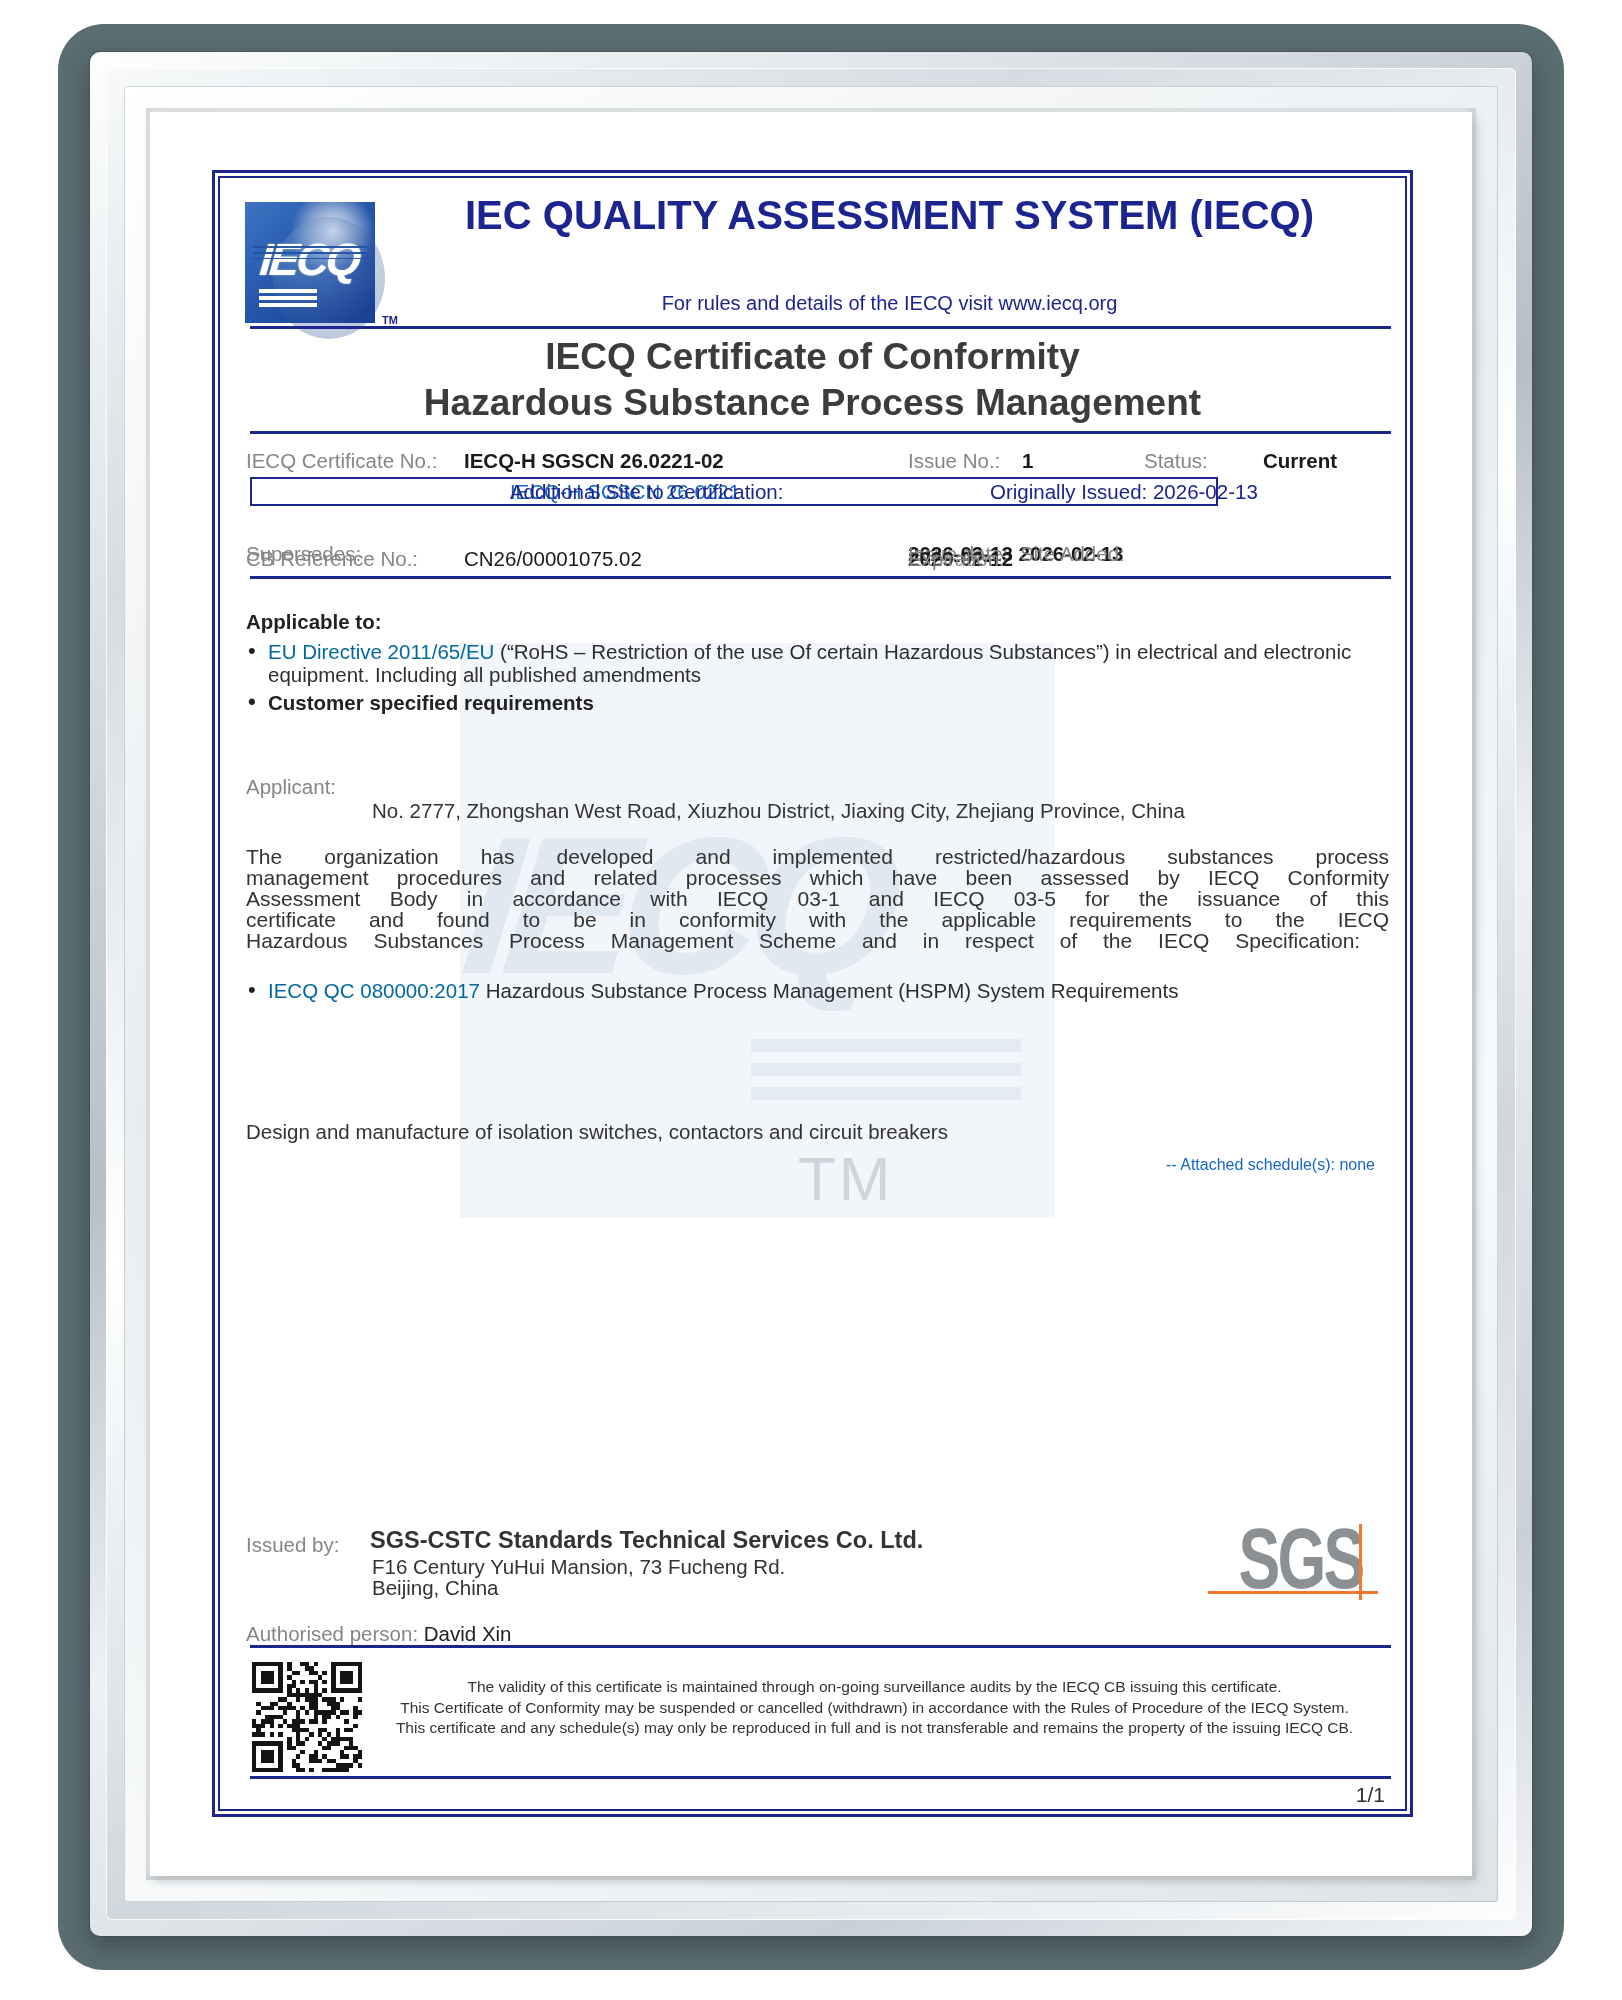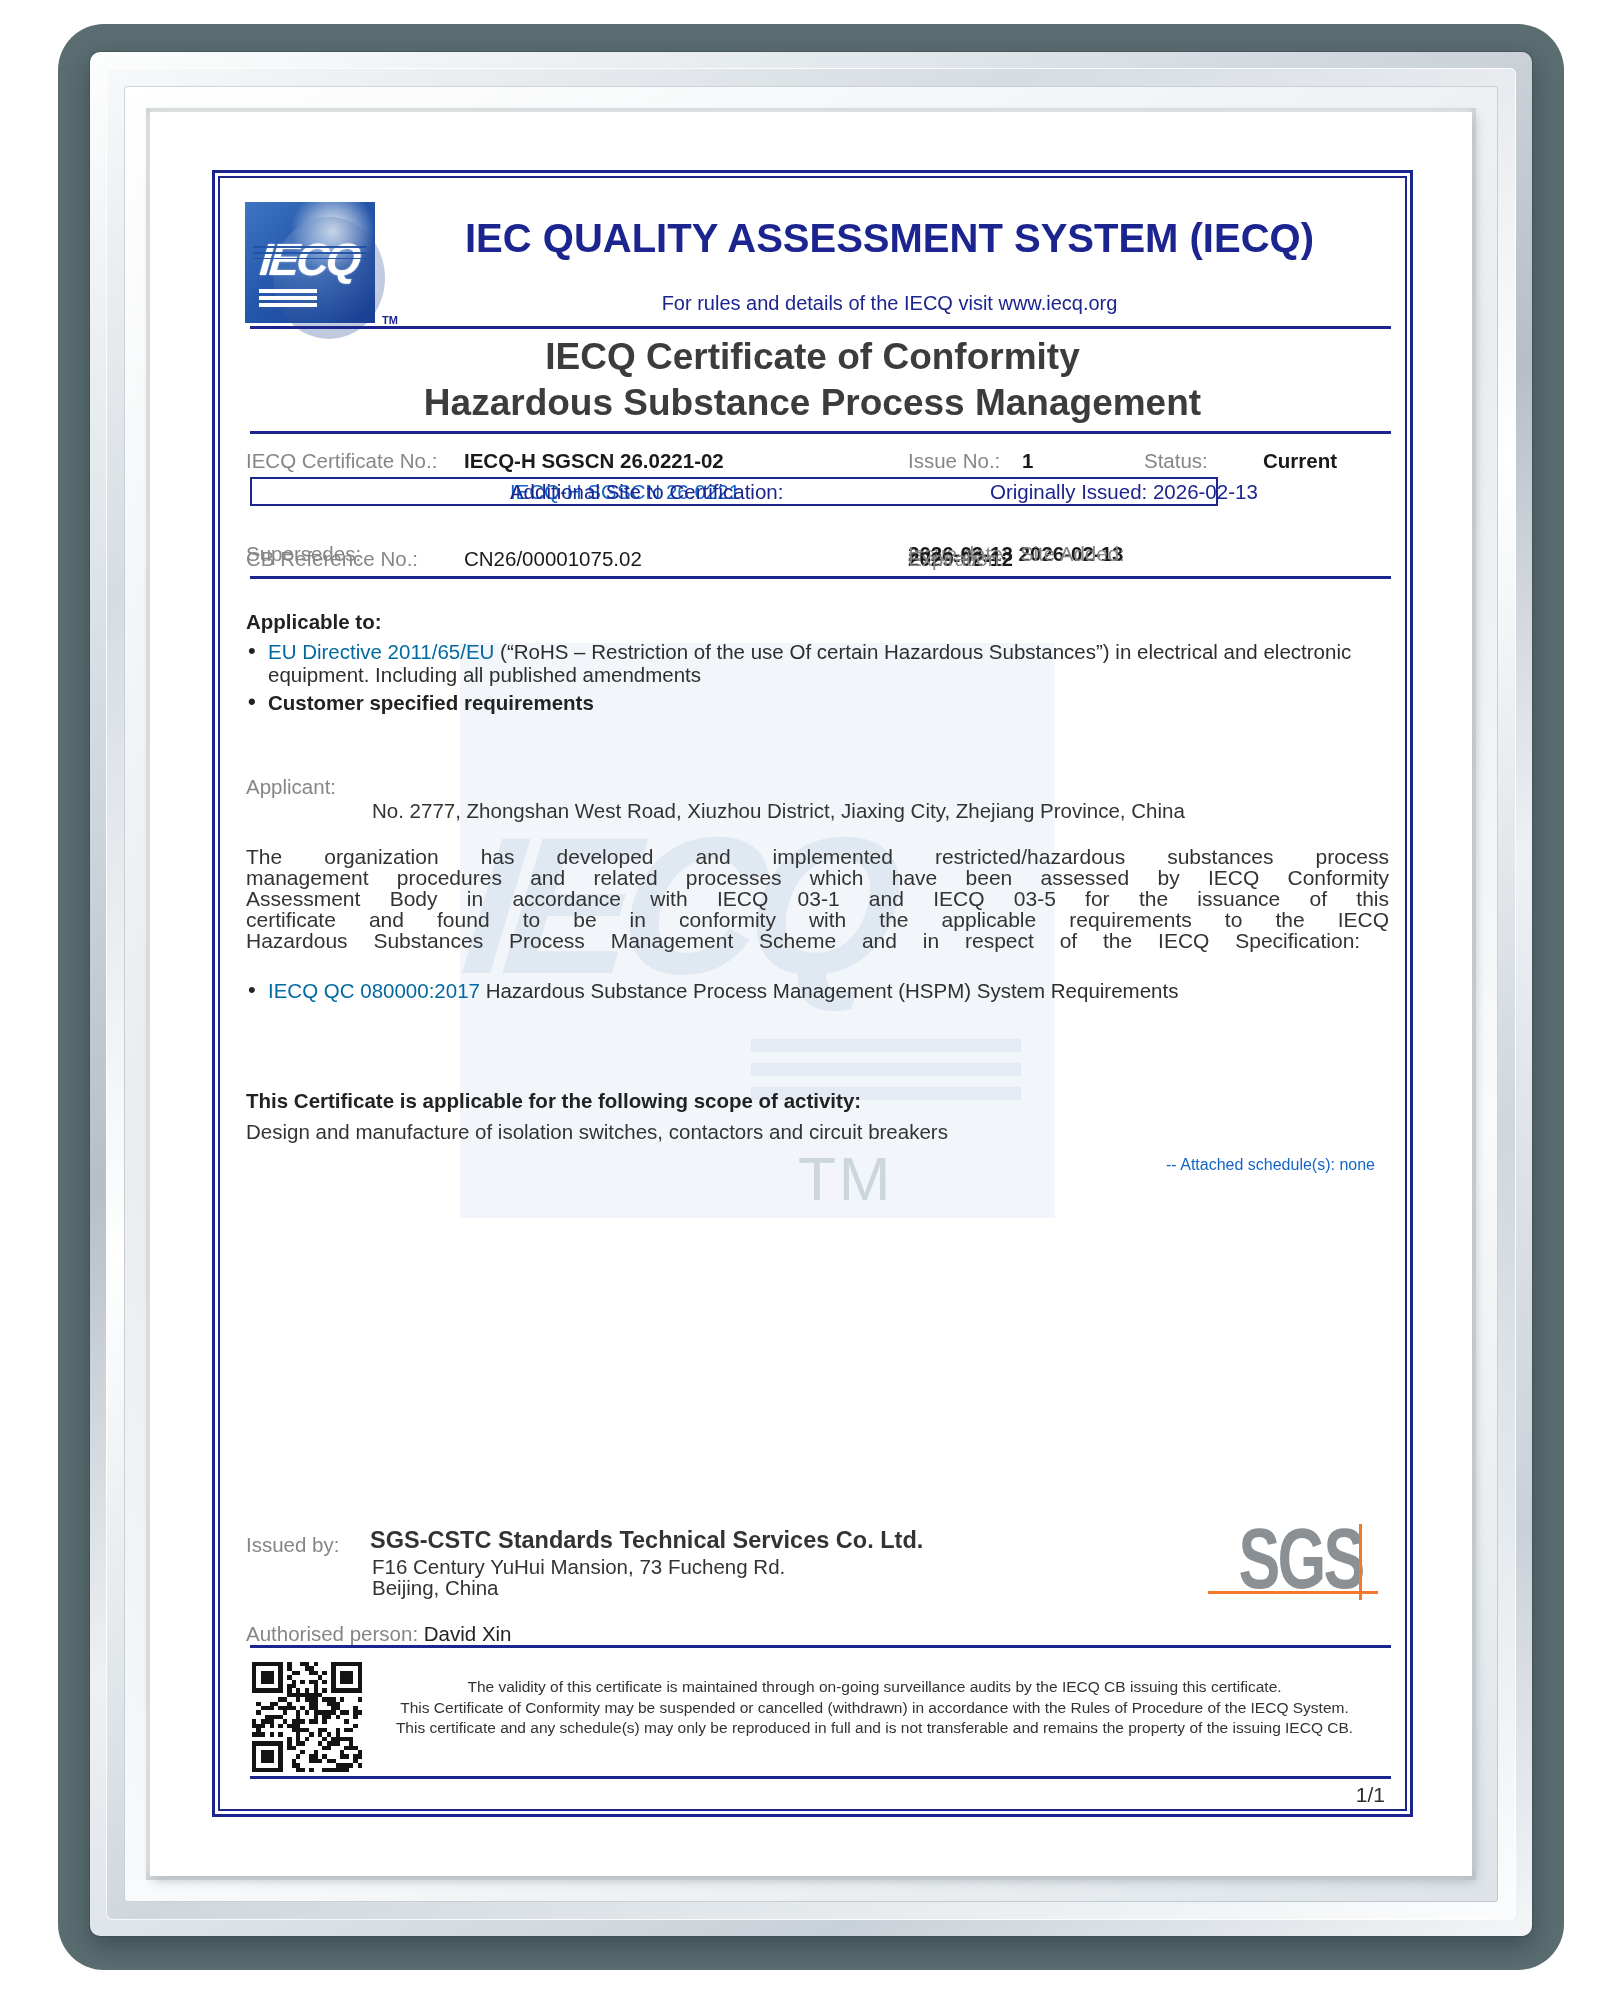--- a/index.html
+++ b/index.html
@@ -51,21 +51,21 @@
     background:radial-gradient(circle at 35% 30%,rgba(150,185,225,.38),rgba(28,66,138,.28) 70%);}
   .logo-text{position:absolute;left:4px;top:32px;width:120px;text-align:center;
     font-size:45px;font-weight:bold;font-style:italic;color:#fff;letter-spacing:-3px;
     transform:skewX(-5deg);text-shadow:0 0 2px rgba(255,255,255,.55);}
   .logo-stripes{position:absolute;left:8px;top:40px;width:114px;height:17px;
     background:repeating-linear-gradient(to bottom,transparent 0 4px,rgba(33,81,166,.95) 4px 6px);}
   .logo-bars{position:absolute;left:14px;bottom:16px;}
   .logo-bars i{display:block;width:58px;height:4px;margin-top:3px;background:#fff;}
   .logo-tm{position:absolute;right:-23px;bottom:-3px;font-size:11px;font-weight:bold;
     color:var(--navy,#1c2490);}
-  .org-title{left:170px;right:16px;top:38px;text-align:center;
+  .org-title{left:170px;right:16px;top:15px;text-align:center;
     font-size:40px;font-weight:bold;color:var(--navy,#1c2490);}
   .tagline{left:170px;right:16px;top:114px;text-align:center;
     font-size:20px;color:var(--navy,#1c2490);}
 
   .hr{left:30px;width:1141px;border-top:3px solid var(--navy,#1c2490);height:0;}
   .hr1{top:148px;}  .hr2{top:253px;}  .hr3{top:398px;}
   .hr4{top:1467px;} .hr5{top:1598px;}
 
   .sub{left:0;width:100%;text-align:center;font-size:37px;font-weight:bold;color:#3c3c3c;}
   .sub1{top:158px;} .sub2{top:204px;}
@@ -206,21 +206,20 @@
               <div class="applicable-h">Applicable to:</div>
               <div class="bullet bullet1"><span class="b">EU Directive 2011/65/EU</span><span> (“RoHS – Restriction of the use Of certain Hazardous Substances”) in electrical and electronic equipment. Including all published amendments</span></div>
               <div class="bullet bullet2">Customer specified requirements</div>
 
               <div class="app-lbl">Applicant:</div>
               <div class="app-addr">No. 2777, Zhongshan West Road, Xiuzhou District, Jiaxing City, Zhejiang Province, China</div>
 
               <div class="para">The organization has developed and implemented restricted/hazardous substances process management procedures and related processes which have been assessed by IECQ Conformity Assessment Body in accordance with IECQ 03-1 and IECQ 03-5 for the issuance of this certificate and found to be in conformity with the applicable requirements to the IECQ Hazardous Substances Process Management Scheme and in respect of the IECQ Specification:</div>
               <div class="bullet bullet-spec"><span class="b">IECQ QC 080000:2017</span><span> Hazardous Substance Process Management (HSPM) System Requirements</span></div>
 
-              <div class="scope-h">This Certificate is applicable for the following scope of activity:</div>
               <div class="scope-t">Design and manufacture of isolation switches, contactors and circuit breakers</div>
               <div class="attached">-- Attached schedule(s): none</div>
 
               <div class="iss-lbl">Issued by:</div>
               <div class="iss-name">SGS-CSTC Standards Technical Services Co. Ltd.</div>
               <div class="iss-a1">F16 Century YuHui Mansion, 73 Fucheng Rd.</div>
               <div class="iss-a2">Beijing, China</div>
 
               <div class="sgs">
                 <div class="sgs-text">SGS</div>

